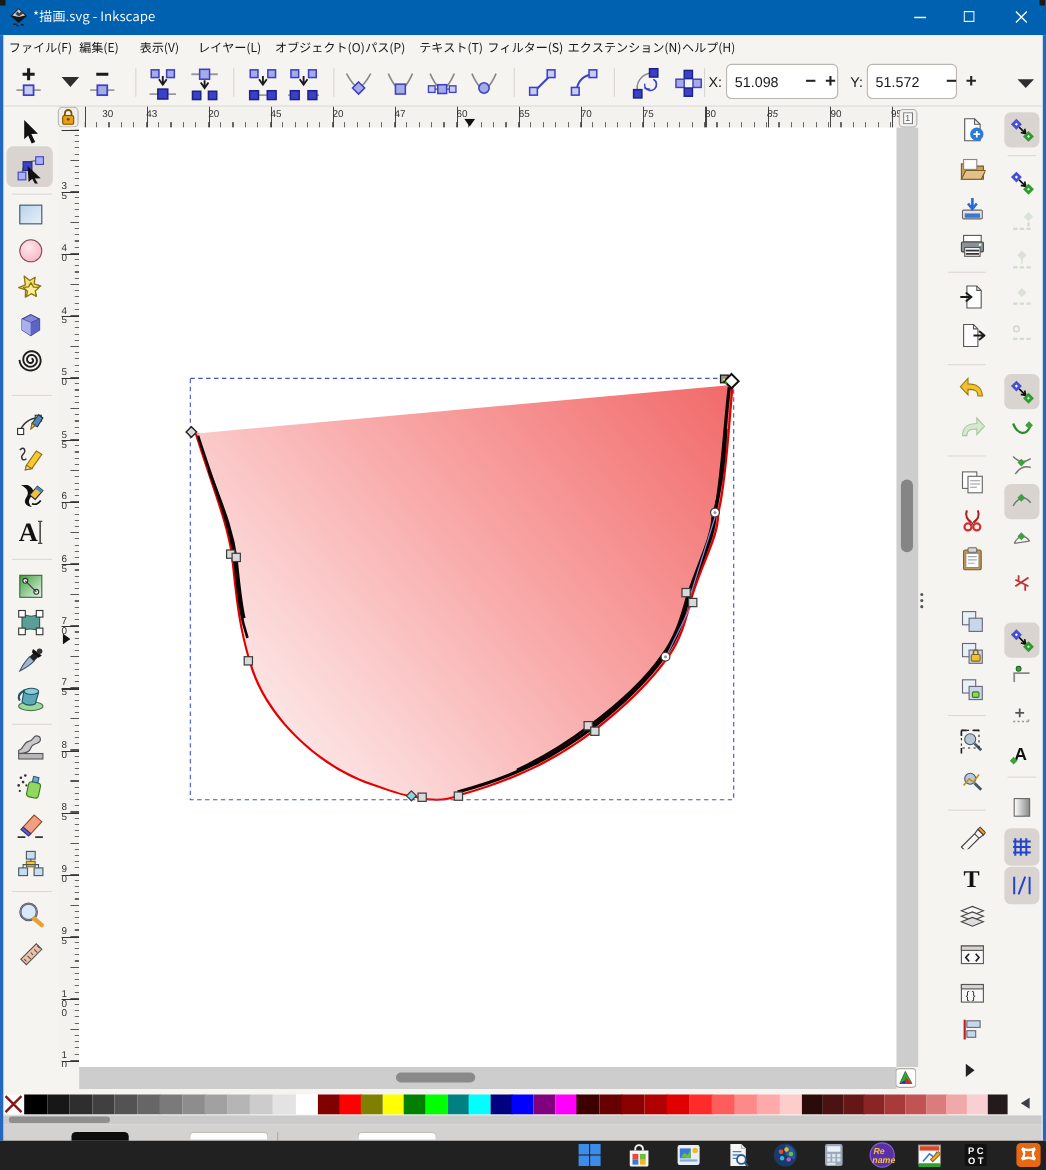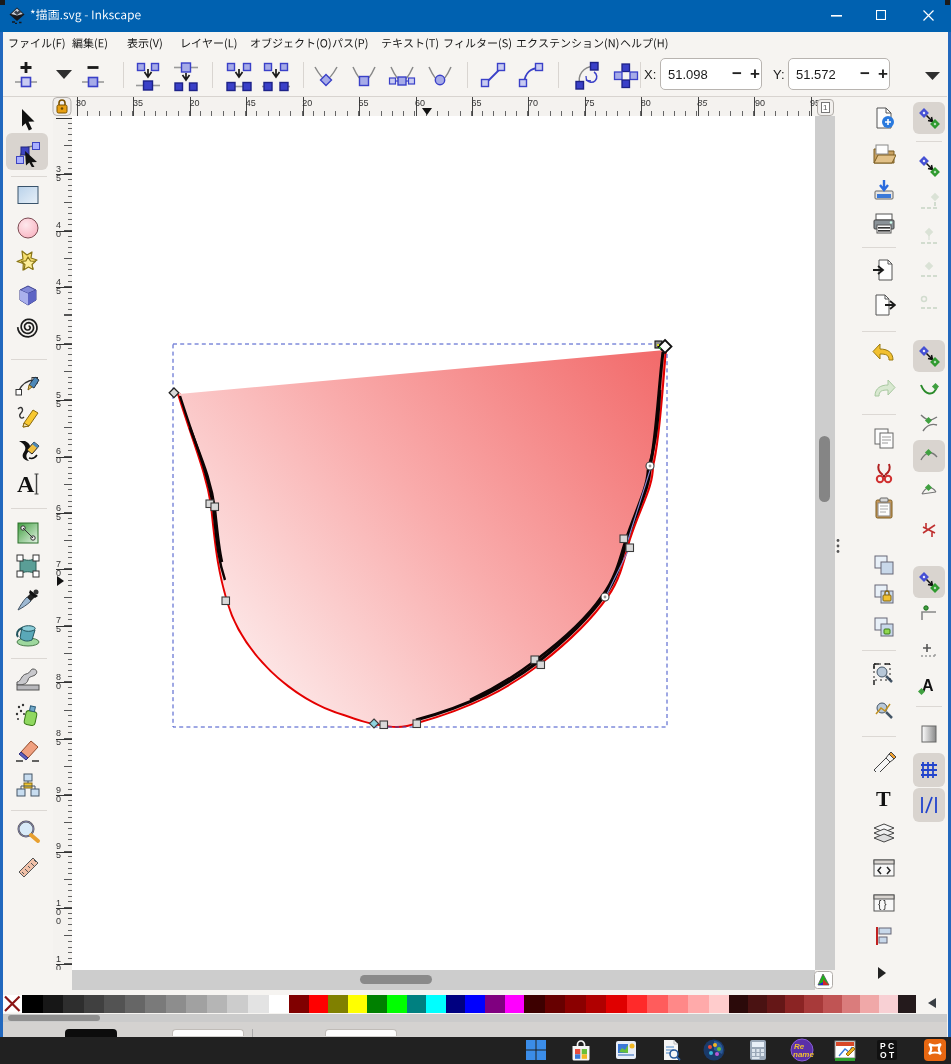--- a/index.html
+++ b/index.html
@@ -202,44 +202,44 @@
         <rect x="11" y="21" width="7.5" height="7.5" fill="#3a40c8" stroke="#1d2288" stroke-width="1.3"></rect>
       </svg>
     <div class="sep-v" style="left:637px;"></div>
     <div style="position:absolute;left:641px;top:13px;font-size:13px;color:#1a1a1a;">X:</div>
     <div class="spin" style="left:657px;top:4px;width:102px;">
         <span class="val">51.098</span>
         <span class="minus" style="left:71px;">−</span>
         <span class="plus" style="left:89px;">+</span>
       </div>
     <div style="position:absolute;left:770px;top:13px;font-size:13px;color:#1a1a1a;">Y:</div>
-    <div class="spin" style="left:785px;top:4px;width:102px;padding-left:45px;">
+    <div class="spin" style="left:785px;top:4px;width:82px;padding-left:45px;">
         <span class="val">51.572</span>
         <span class="minus" style="left:71px;">−</span>
         <span class="plus" style="left:89px;">+</span>
       </div>
     <svg style="position:absolute;left:915px;top:5px;" width="28" height="34" viewBox="0 0 28 34">
         <path d="M7 13 h15 l-7.5 8 z" fill="#2e2e2e"></path>
       </svg>
   </div>
   <div class="abs" id="lockbtn">
     <svg width="20" height="19" viewBox="0 0 20 19">
       <rect x="1" y="0.5" width="18" height="18" rx="4" fill="#f0eeec" stroke="#b5b1ad"></rect>
       <rect x="5" y="8" width="10" height="8" rx="1.5" fill="#e8a013" stroke="#7a5200"></rect>
       <path d="M7 8 V6 a3 3 0 0 1 6 0 V8" fill="none" stroke="#7a5200" stroke-width="1.6"></path>
       <circle cx="10" cy="11.5" r="1.3" fill="#6a4a00"></circle>
     </svg>
   </div>
   <div class="abs" id="hruler">
-    <span class="hrnum" style="left:4px;">30</span>
-    <span class="hrnum" style="left:60.9px;">35</span>
+    <span class="hrnum" style="left:21px;">30</span>
+    <span class="hrnum" style="left:60.9px;">43</span>
     <span class="hrnum" style="left:117.4px;">20</span>
     <span class="hrnum" style="left:173.8px;">45</span>
     <span class="hrnum" style="left:230.2px;">20</span>
-    <span class="hrnum" style="left:286.6px;">55</span>
+    <span class="hrnum" style="left:286.6px;">47</span>
     <span class="hrnum" style="left:343.1px;">60</span>
     <span class="hrnum" style="left:399.5px;">65</span>
     <span class="hrnum" style="left:455.9px;">70</span>
     <span class="hrnum" style="left:512.4px;">75</span>
     <span class="hrnum" style="left:568.8px;">80</span>
     <span class="hrnum" style="left:625.2px;font-style:italic;">85</span>
     <span class="hrnum" style="left:683px;">90</span>
     <span class="hrnum" style="left:738.1px;">95</span>
   </div>
   <div class="abs" id="vruler">

